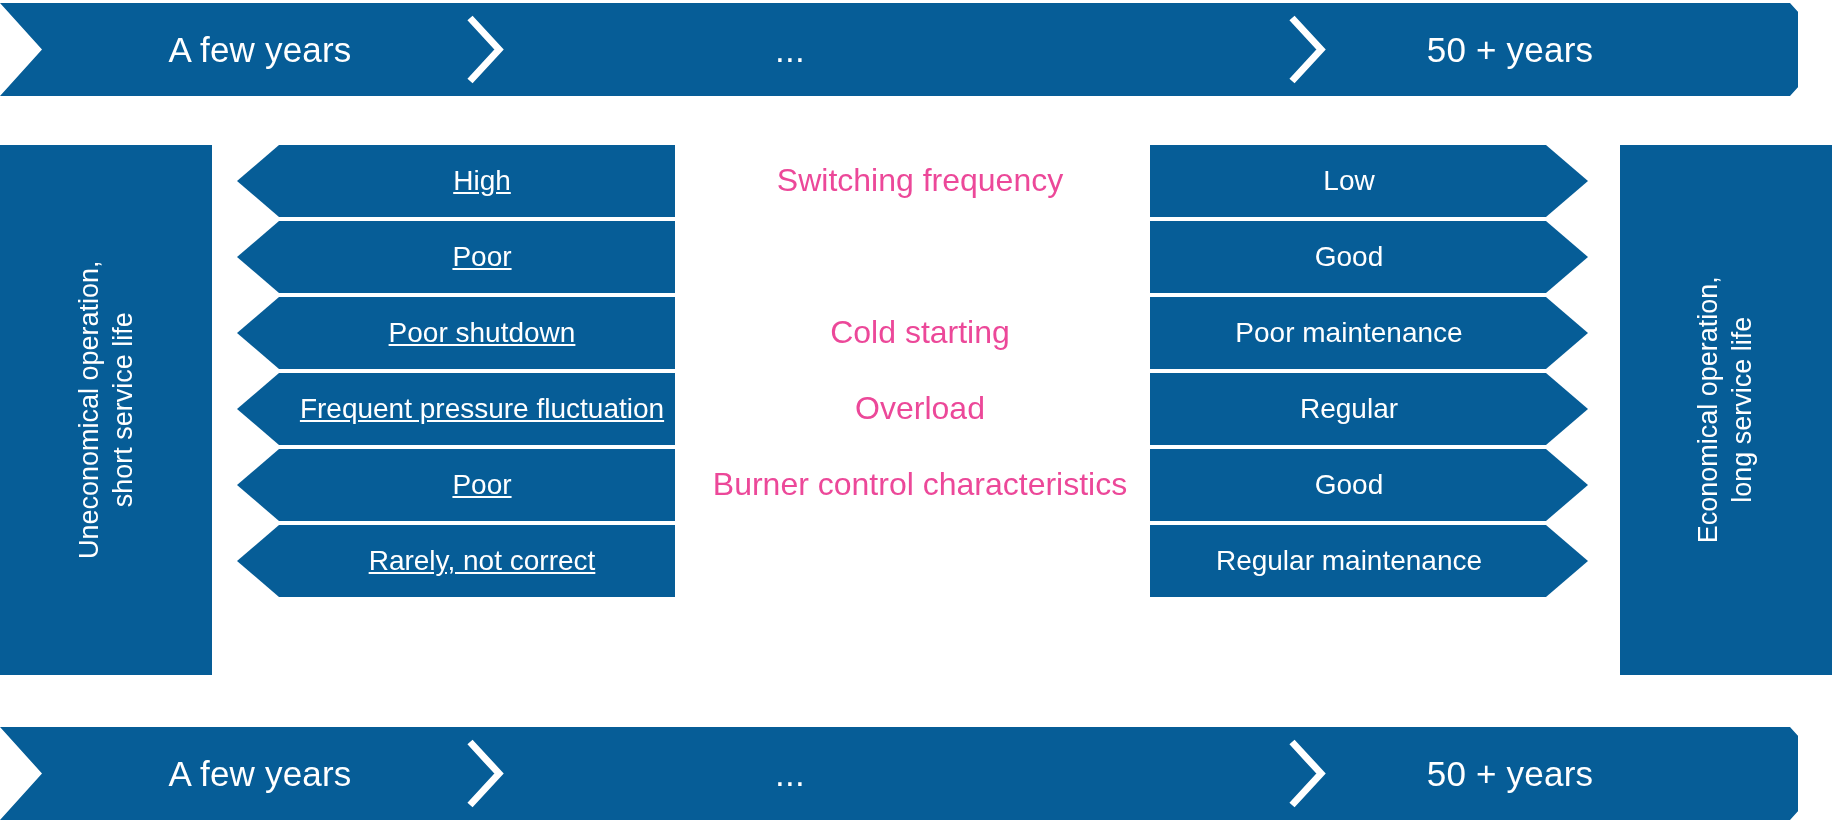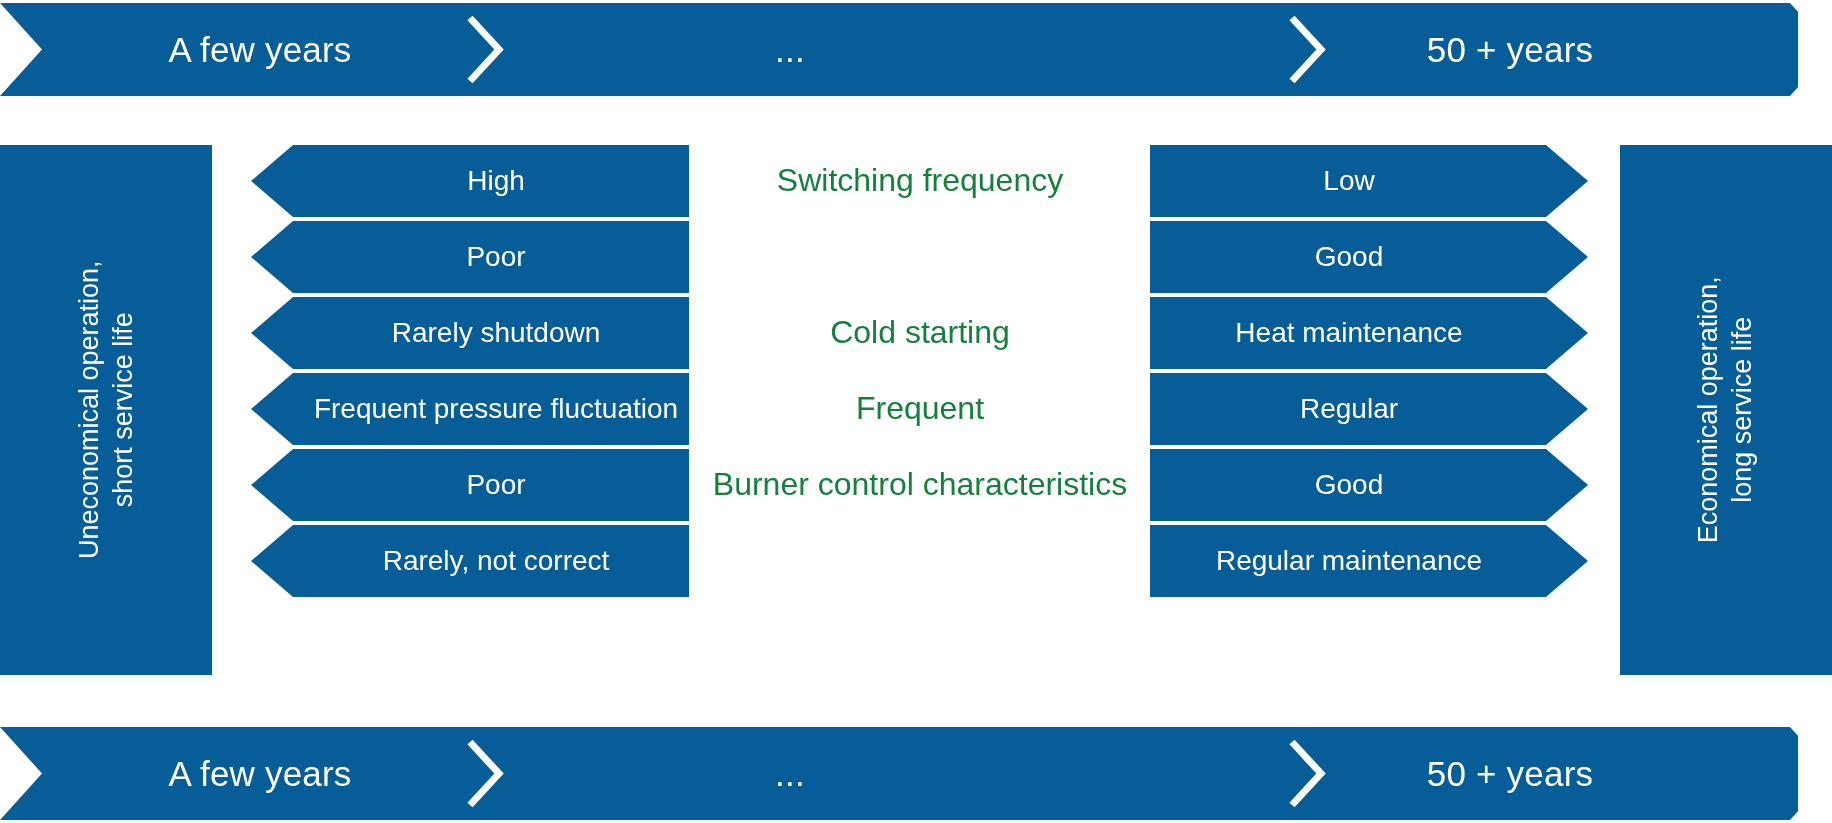--- a/index.html
+++ b/index.html
@@ -120,43 +120,44 @@
     display: flex;
     align-items: center;
     justify-content: center;
     color: #ffffff;
     font-size: 28px;
     line-height: 1.12;
     text-align: center;
     box-sizing: border-box;
   }
   .arrow-left {
-    left: 251px;
+    left: 237px;
     width: 438px;
     padding-left: 52px;
     clip-path: polygon(42px 0px, 438px 0px, 438px 72px, 42px 72px, 0px 36px);
+    text-decoration: underline;
   }
   .arrow-right {
     left: 1150px;
     width: 438px;
     padding-right: 52px;
     padding-left: 12px;
     clip-path: polygon(0px 0px, 396px 0px, 438px 36px, 396px 72px, 0px 72px);
   }
 
   .criterion {
     position: absolute;
     left: 700px;
     top: 0;
     width: 440px;
     height: 72px;
     display: flex;
     align-items: center;
     justify-content: center;
-    color: #15803d;
+    color: #ec4899;
     font-size: 32px;
     line-height: 1.12;
     text-align: center;
   }
 </style>
 </head>
 <body>
 
 <div id="stage">
 
@@ -193,28 +194,28 @@
         <div class="criterion">Switching frequency</div>
         <div class="arrow arrow-right">Low</div>
       </div>
 
       <div class="row" style="top:76px">
         <div class="arrow arrow-left">Poor</div>
         <div class="arrow arrow-right">Good</div>
       </div>
 
       <div class="row" style="top:152px">
-        <div class="arrow arrow-left">Rarely shutdown</div>
+        <div class="arrow arrow-left">Poor shutdown</div>
         <div class="criterion">Cold starting</div>
-        <div class="arrow arrow-right">Heat maintenance</div>
+        <div class="arrow arrow-right">Poor maintenance</div>
       </div>
 
       <div class="row" style="top:228px">
         <div class="arrow arrow-left">Frequent pressure fluctuation</div>
-        <div class="criterion">Frequent</div>
+        <div class="criterion">Overload</div>
         <div class="arrow arrow-right">Regular</div>
       </div>
 
       <div class="row" style="top:304px">
         <div class="arrow arrow-left">Poor</div>
         <div class="criterion">Burner control characteristics</div>
         <div class="arrow arrow-right">Good</div>
       </div>
 
       <div class="row" style="top:380px">

